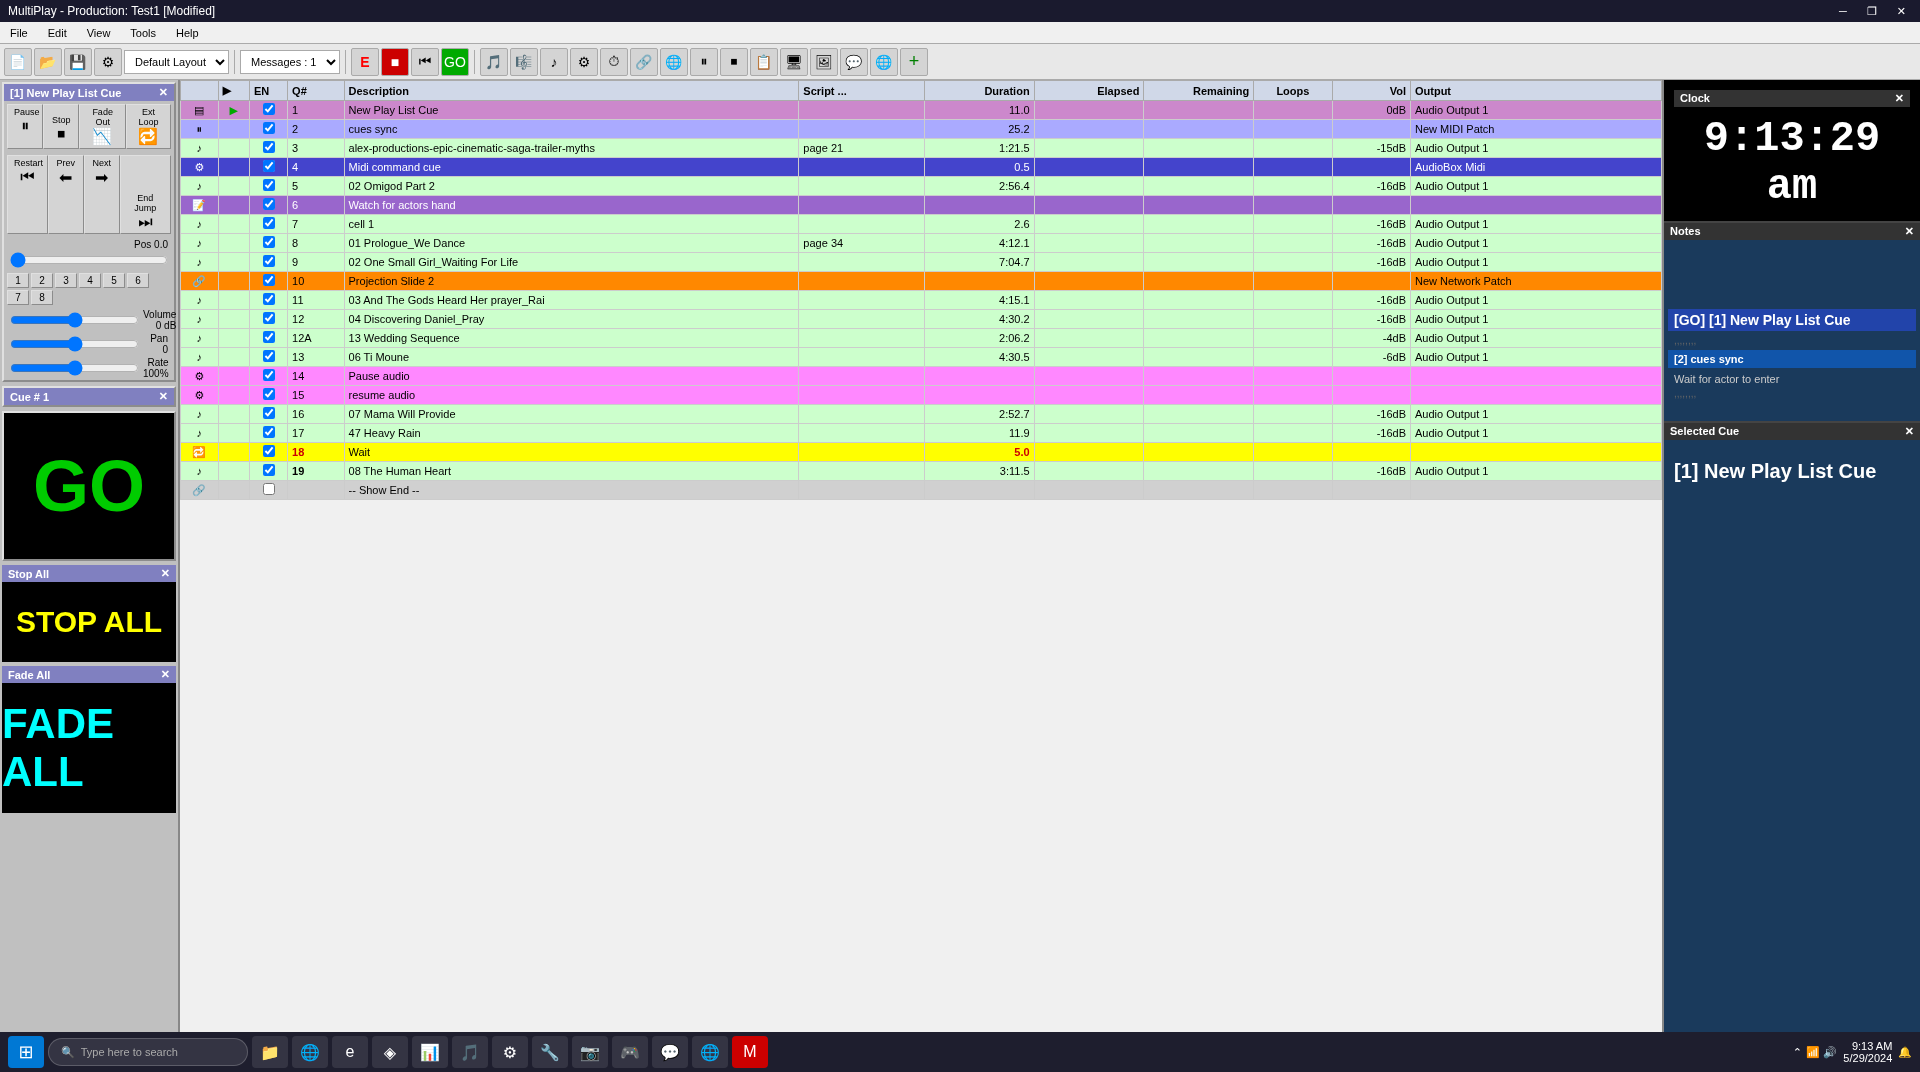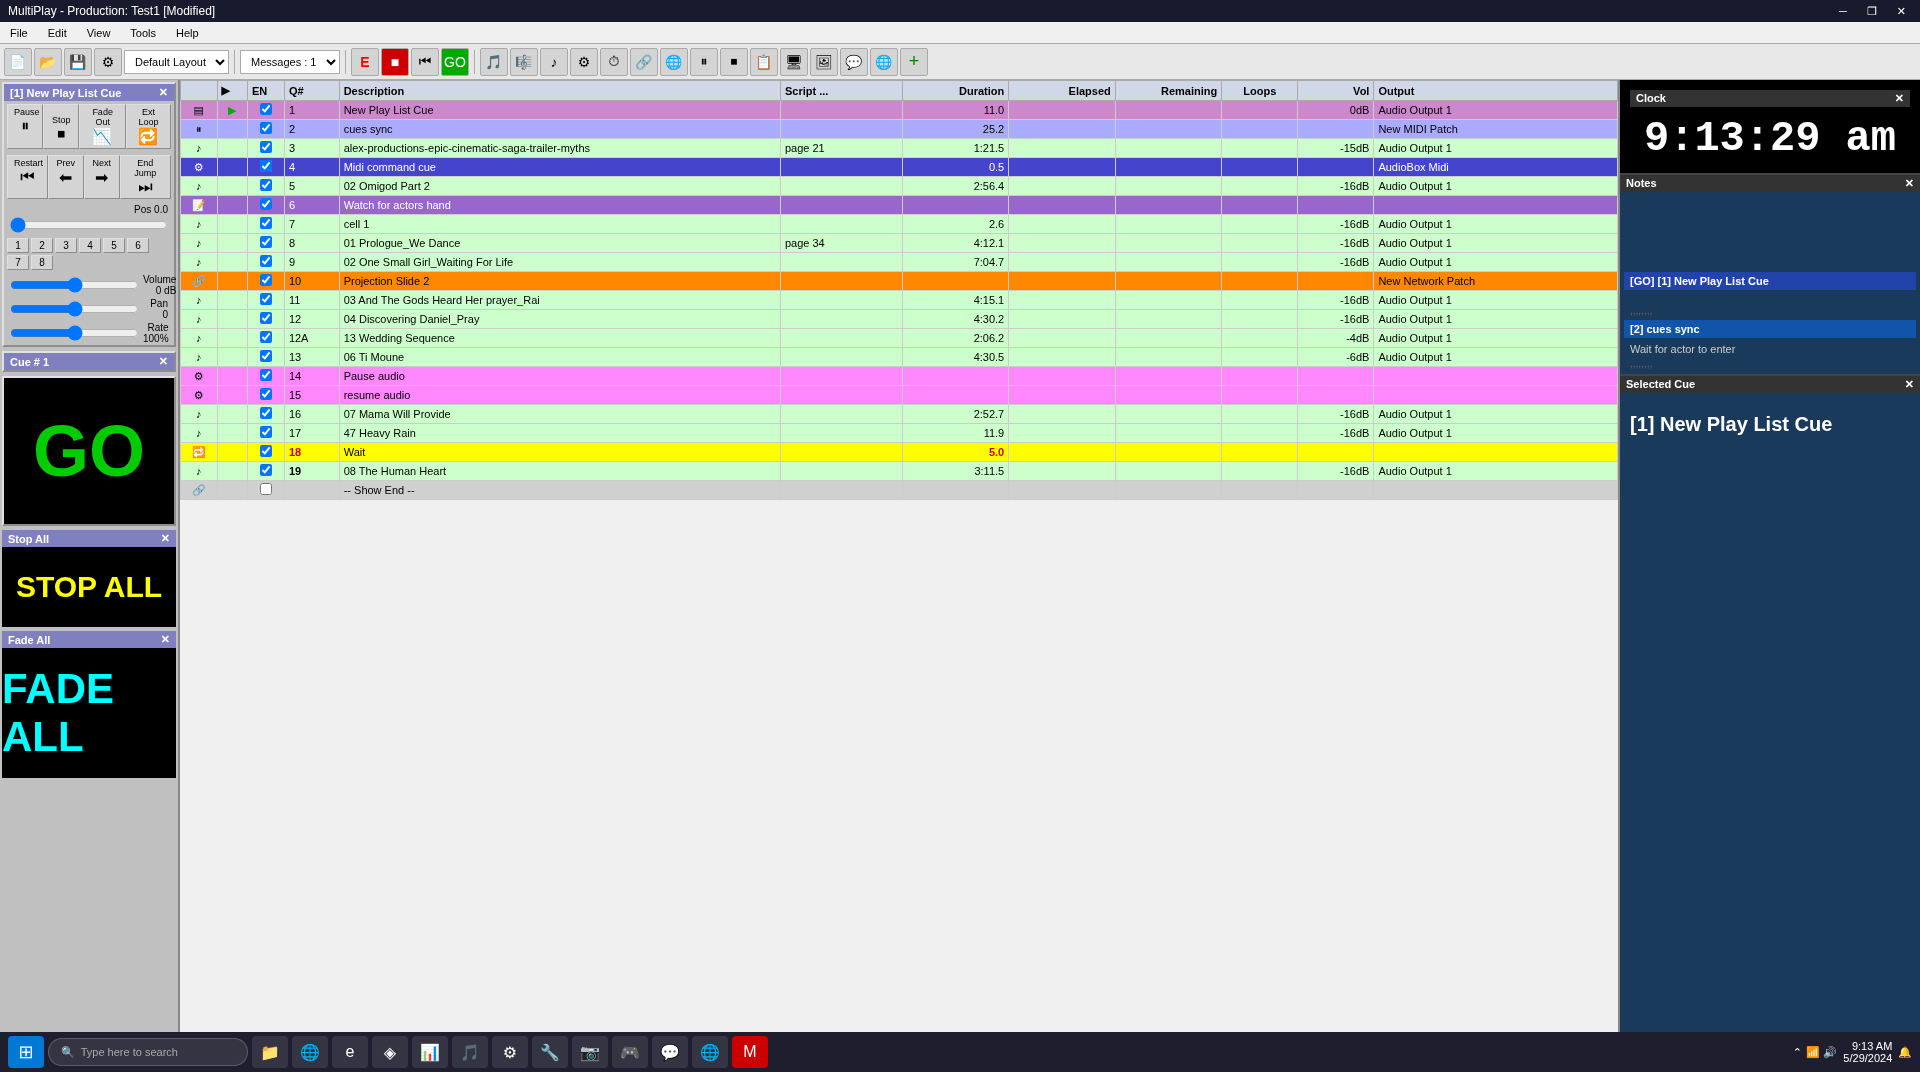--- a/index.html
+++ b/index.html
@@ -62,30 +62,30 @@
     .row-blue-light { background: #aaaaff; color: #000; }
     .row-blue-dark { background: #4444cc; color: white; }
     .row-purple-medium { background: #9966cc; color: white; }
     .row-orange { background: #ff8800; color: #000; }
     .row-default { background: #ccffcc; color: #000; }
     .row-magenta { background: #ff88ff; color: #000; }
     .row-yellow { background: #ffff00; color: #000; }
     .row-show-end { background: #d0d0d0; color: #000; }
     
     
-    #right-panel { width: 302px; display: flex; flex-direction: column; background: #1a1a1a; border-left: 2px solid #888; }
+    #right-panel { width: 258px; display: flex; flex-direction: column; background: #1a1a1a; border-left: 2px solid #888; }
     
     .clock-panel { background: #000; color: white; padding: 10px; border-bottom: 2px solid #444; }
     .clock-panel-header { background: #333; color: white; padding: 2px 6px; font-size: 11px; font-weight: bold; display: flex; justify-content: space-between; margin-bottom: 8px; }
     .clock-time { font-size: 42px; font-weight: bold; color: white; text-align: center; font-family: 'Courier New', monospace; }
     
     .notes-panel { background: #1a3a5c; flex: 0 0 200px; border-bottom: 2px solid #444; }
     .notes-panel-header { background: #333; color: white; padding: 2px 6px; font-size: 11px; font-weight: bold; display: flex; justify-content: space-between; }
     .notes-content { padding: 4px; color: white; font-size: 11px; }
-    .notes-cue-item { background: #2244aa; color: white; padding: 3px 6px; margin: 14px 0; font-size: 11px; font-weight: bold; }
+    .notes-cue-item { background: #2244aa; color: white; padding: 3px 6px; margin: 3px 0; font-size: 14px; font-weight: bold; }
     .notes-sub-text { color: #ccc; font-size: 11px; padding: 2px 6px; }
     .notes-cue2 { background: #1155aa; color: white; padding: 3px 6px; margin: 3px 0; font-size: 11px; font-weight: bold; }
     .notes-textarea { background: #1a3a5c; border: none; color: #9090ff; width: 100%; height: 60px; resize: none; font-size: 10px; padding: 4px; }
     
     .selected-cue-panel { background: #1a3a5c; flex: 1; }
     .selected-cue-header { background: #333; color: white; padding: 2px 6px; font-size: 11px; font-weight: bold; display: flex; justify-content: space-between; }
     .selected-cue-text { color: white; font-size: 20px; font-weight: bold; padding: 20px 10px; }
     
     
     #taskbar { position: fixed; bottom: 0; left: 0; right: 0; height: 40px; background: #1e1e2e; display: flex; align-items: center; padding: 0 8px; gap: 4px; z-index: 100; }
@@ -209,21 +209,21 @@
         </div>
         <div class="trans-btn">
           <div style="font-size:9px;">Prev</div>
           <div class="trans-icon">⬅</div>
         </div>
         <div class="trans-btn">
           <div style="font-size:9px;">Next</div>
           <div class="trans-icon">➡</div>
         </div>
         <div class="trans-btn">
-          <div style="font-size:9px;">End Jump</div>
+          <div style="font-size:9px;margin-top:35px;">End Jump</div>
           <div class="trans-icon">⏭</div>
         </div>
       </div>
 
       <div class="pos-row">
         <span>Pos 0.0</span>
       </div>
       <div class="slider-container">
         <input type="range" class="slider" value="0" min="0" max="100" style="">
       </div>

